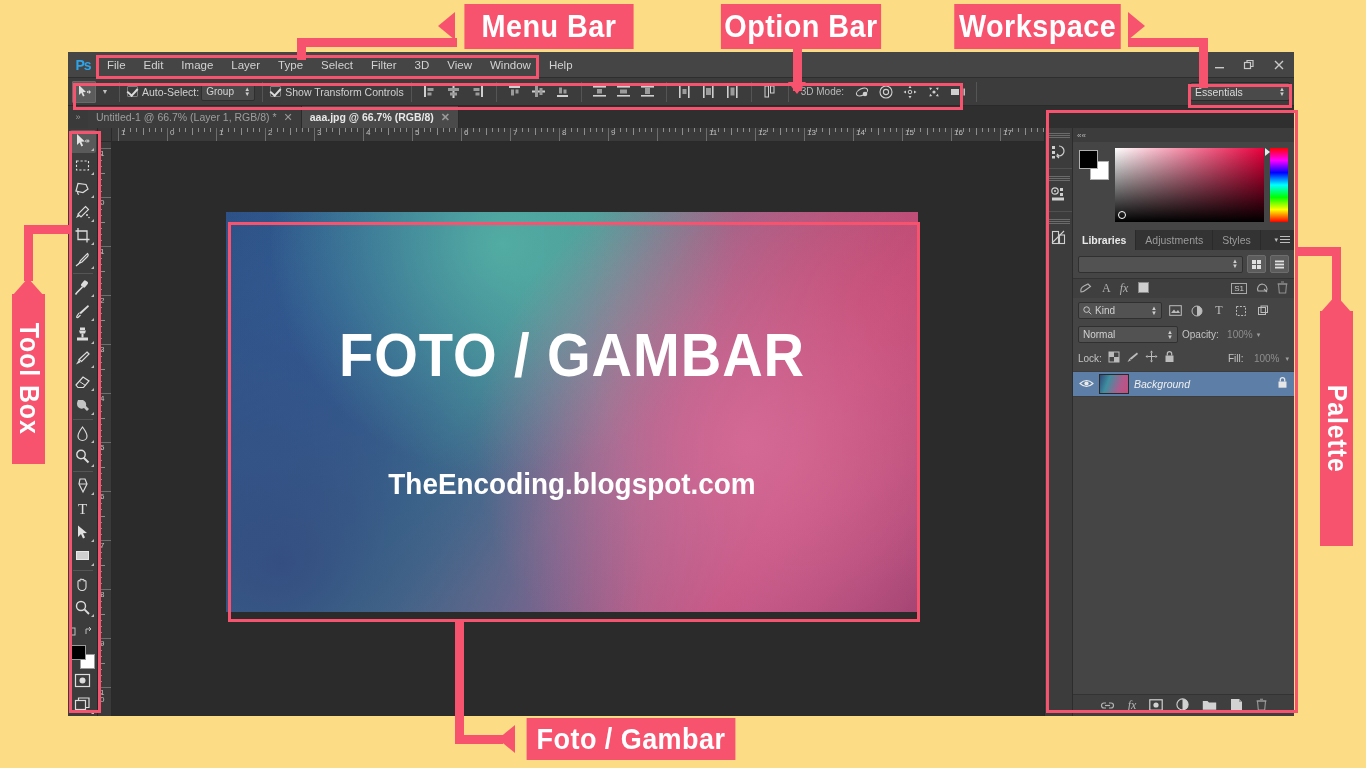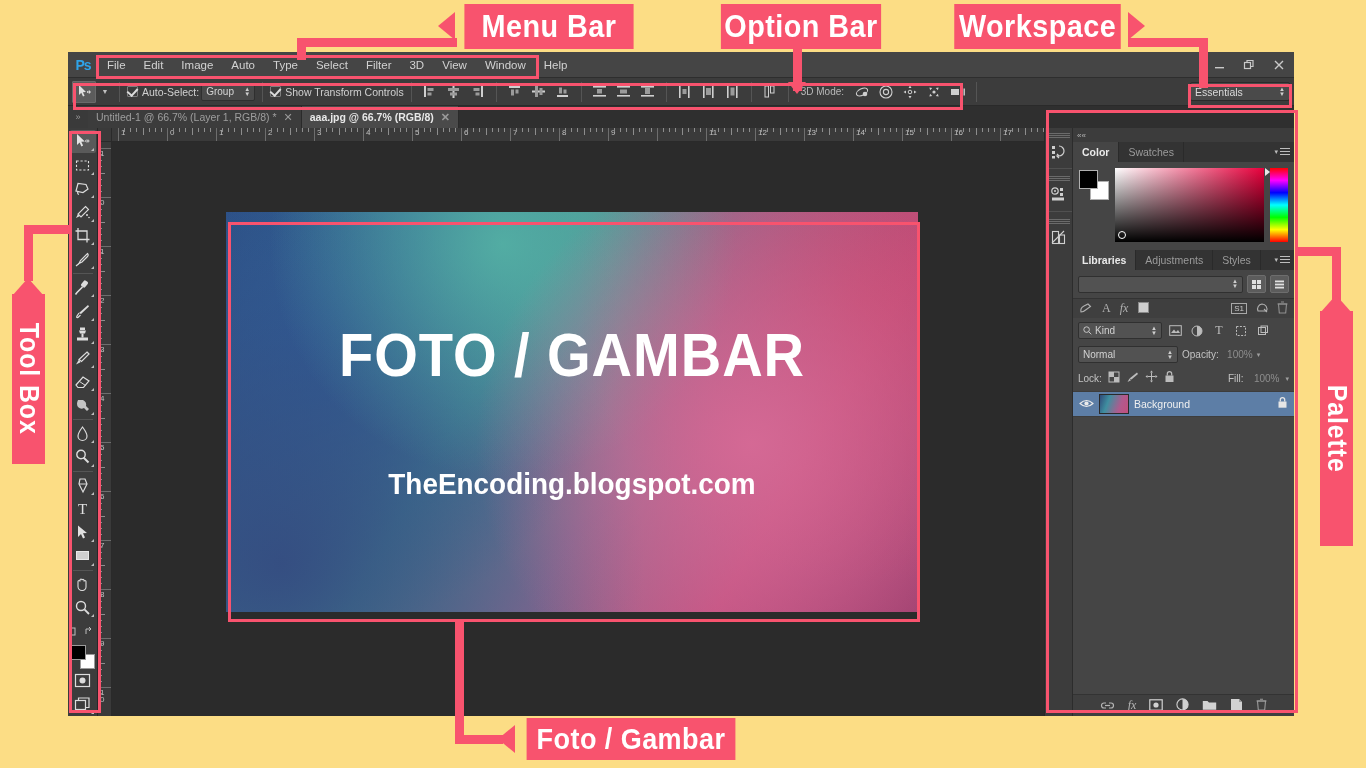--- a/index.html
+++ b/index.html
@@ -240,21 +240,21 @@
     font-size:10px; color:#d2d2d2; border-radius:2px; }
   .small-lbl { font-size:10px; color:#c3c3c3; }
   .val-field { font-size:10px; color:#8e8e8e; width:30px; text-align:right; }
   .lock-row { display:flex; align-items:center; gap:6px; padding:3px 5px 4px 5px; background:#454545; }
   .layer-item {
     height:26px; background:#5d7ea6; display:flex; align-items:center; gap:5px; padding:0 6px;
     border-top:1px solid #3d3d3d; border-bottom:1px solid #3d3d3d;
   }
   .layer-thumb { width:30px; height:20px; border:1px solid #2a2a2a;
     background:linear-gradient(110deg,#2f4a7a,#3f8fa0 30%,#b05a8e 70%,#c24f7d); }
-  .layer-name { flex:1; font-size:10.5px; color:#f0f0f0; }
+  .layer-name { flex:1; font-size:10.5px; color:#f0f0f0; font-style:italic; }
   .layers-list { flex:1; background:#454545; }
   .layers-footer { height:22px; background:#3f3f3f; border-top:1px solid #333;
     display:flex; align-items:center; justify-content:center; gap:13px; color:#b5b5b5; }
 
   
   .anno { position:absolute; z-index:50; }
   .banner {
     background:#f8536e; color:#fff; font-weight:bold;
     font-family:"Liberation Sans Narrow","Liberation Sans", sans-serif;
     letter-spacing:0.5px; display:flex; align-items:center; justify-content:center;
@@ -295,21 +295,21 @@
 <body>
 
 <div id="ps-window">
 
   <div class="menubar">
     <div class="ps-logo">Ps</div>
     <div class="menu-items">
       <div class="menu-item">File</div>
       <div class="menu-item">Edit</div>
       <div class="menu-item">Image</div>
-      <div class="menu-item">Auto</div>
+      <div class="menu-item">Layer</div>
       <div class="menu-item">Type</div>
       <div class="menu-item">Select</div>
       <div class="menu-item">Filter</div>
       <div class="menu-item">3D</div>
       <div class="menu-item">View</div>
       <div class="menu-item">Window</div>
       <div class="menu-item">Help</div>
     </div>
     <div class="win-buttons">
       <div class="win-btn">
@@ -978,28 +978,20 @@
               <rect x="2.5" y="2.5" width="6" height="12" fill="none" stroke="#cfcfcf" stroke-width="1.1"></rect>
               <rect x="9.5" y="6" width="5" height="8.5" fill="none" stroke="#cfcfcf" stroke-width="1.1"></rect>
               <path d="M2 14 L14 2" stroke="#cfcfcf" stroke-width="1.1"></path>
             </svg>
         </div>
       </div>
 
       <div class="panel-col">
         <div class="collapse-row">««</div>
 
-        <div class="panel-tabs">
-          <div class="ptab active">Color</div>
-          <div class="ptab">Swatches</div>
-          <div class="panel-menu">
-            <span style="font-size:7px;">▾</span>
-              <span class="hamb"></span>
-          </div>
-        </div>
         <div class="color-body panel-box">
           <div class="cp-swatches">
             <span class="cp-bg"></span>
             <span class="cp-fg"></span>
           </div>
           <div class="cp-field">
             <span class="cp-cursor"></span>
           </div>
           <div class="cp-hue-wrap">
             <div class="cp-hue"></div>

